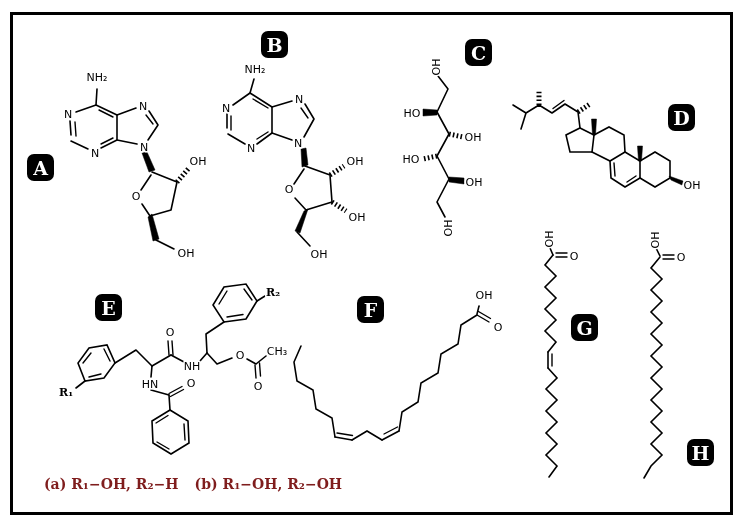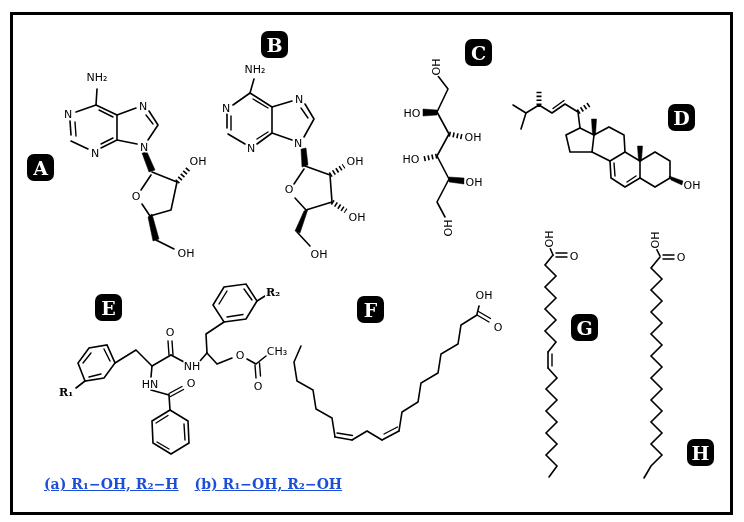--- a/index.html
+++ b/index.html
@@ -12,21 +12,21 @@
   svg polygon{fill:#000;stroke:#000;stroke-width:0.5;}
   svg .dbl{stroke-width:1.4;}
   svg .hash{stroke-width:5;stroke-dasharray:1.6 2.3;stroke-linecap:butt;}
   svg text{font:11px "DejaVu Sans",sans-serif;fill:#000;text-anchor:middle;
            paint-order:stroke;stroke:#fff;stroke-width:3px;stroke-linejoin:round;}
   svg text.serif{font:bold 11px "DejaVu Serif",serif;}
   .plabel{position:absolute;width:27px;height:27px;background:#000;border-radius:7px;
           color:#fff;font:bold 19px "DejaVu Serif",serif;
           display:flex;align-items:center;justify-content:center;}
   #caption{position:absolute;left:44px;top:476px;white-space:nowrap;
-           font:bold 14px "DejaVu Serif",serif;color:#1d4ed8;text-decoration:underline;}
+           font:bold 14px "DejaVu Serif",serif;color:#7f1d1d;}
   #caption span{margin-right:16px;}
 </style>
 </head>
 <body>
 
 <div id="page">
   <div id="frame"></div>
 
   <svg width="744" height="522" viewBox="0 0 744 522">
 

